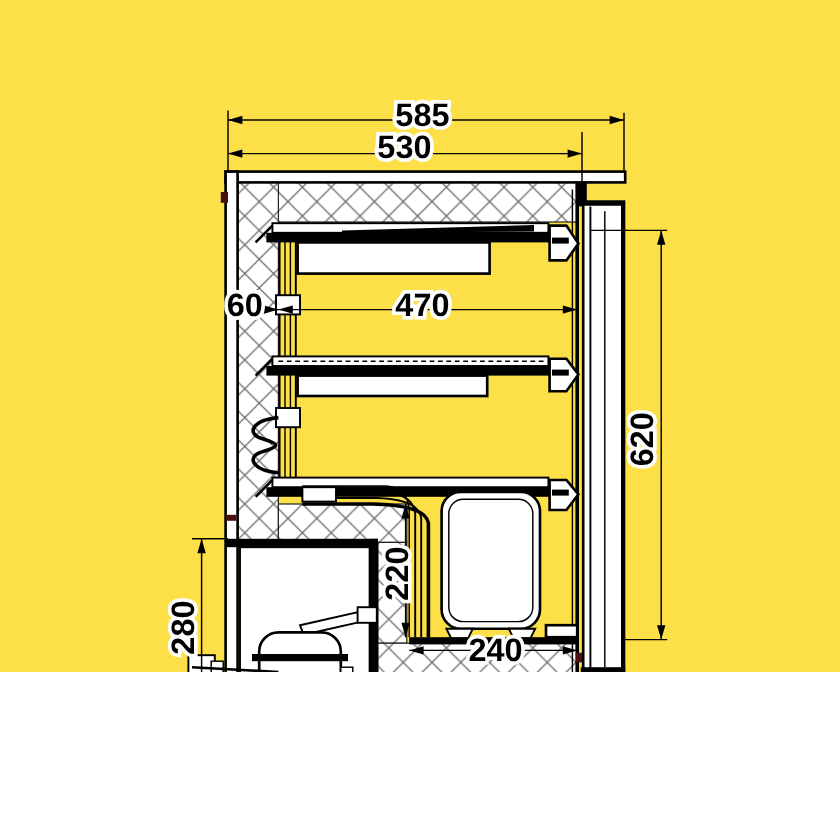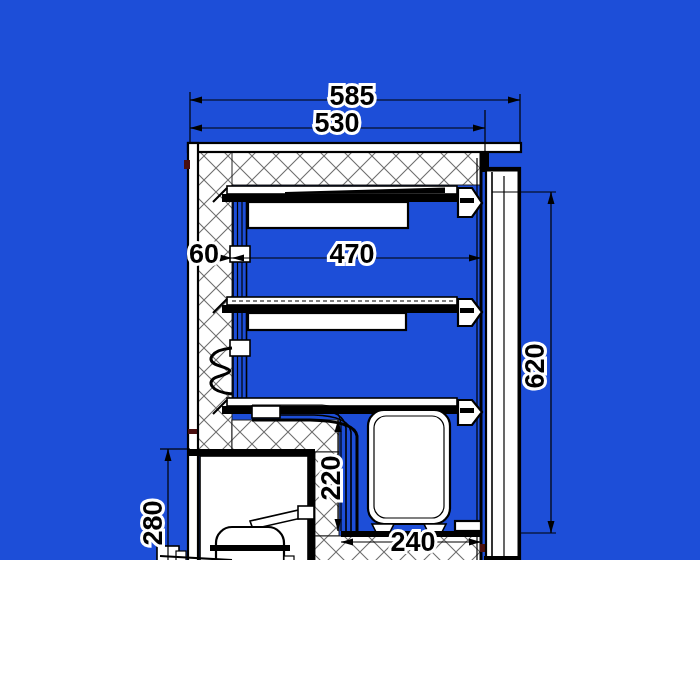--- a/index.html
+++ b/index.html
@@ -1,16 +1,16 @@
 <!DOCTYPE html>
 <html><head>
 <meta charset="utf-8">
 <style>
   html,body{margin:0;padding:0;background:#ffffff;}
-  .stage{width:700px;height:560px;background:#1d4ed8;position:relative;overflow:hidden;}
+  .stage{width:700px;height:560px;background:#fde047;position:relative;overflow:hidden;}
   svg{display:block;}
   .ln{stroke:#000;fill:none;}
   .w1{stroke-width:1.2;}
   .w15{stroke-width:1.6;}
   .w2{stroke-width:2.2;}
   .w3{stroke-width:3;}
   .blk{fill:#000;stroke:none;}
   .wht{fill:#fff;}
   .dimln{stroke:#000;stroke-width:1.2;fill:none;}
   text.dim{

